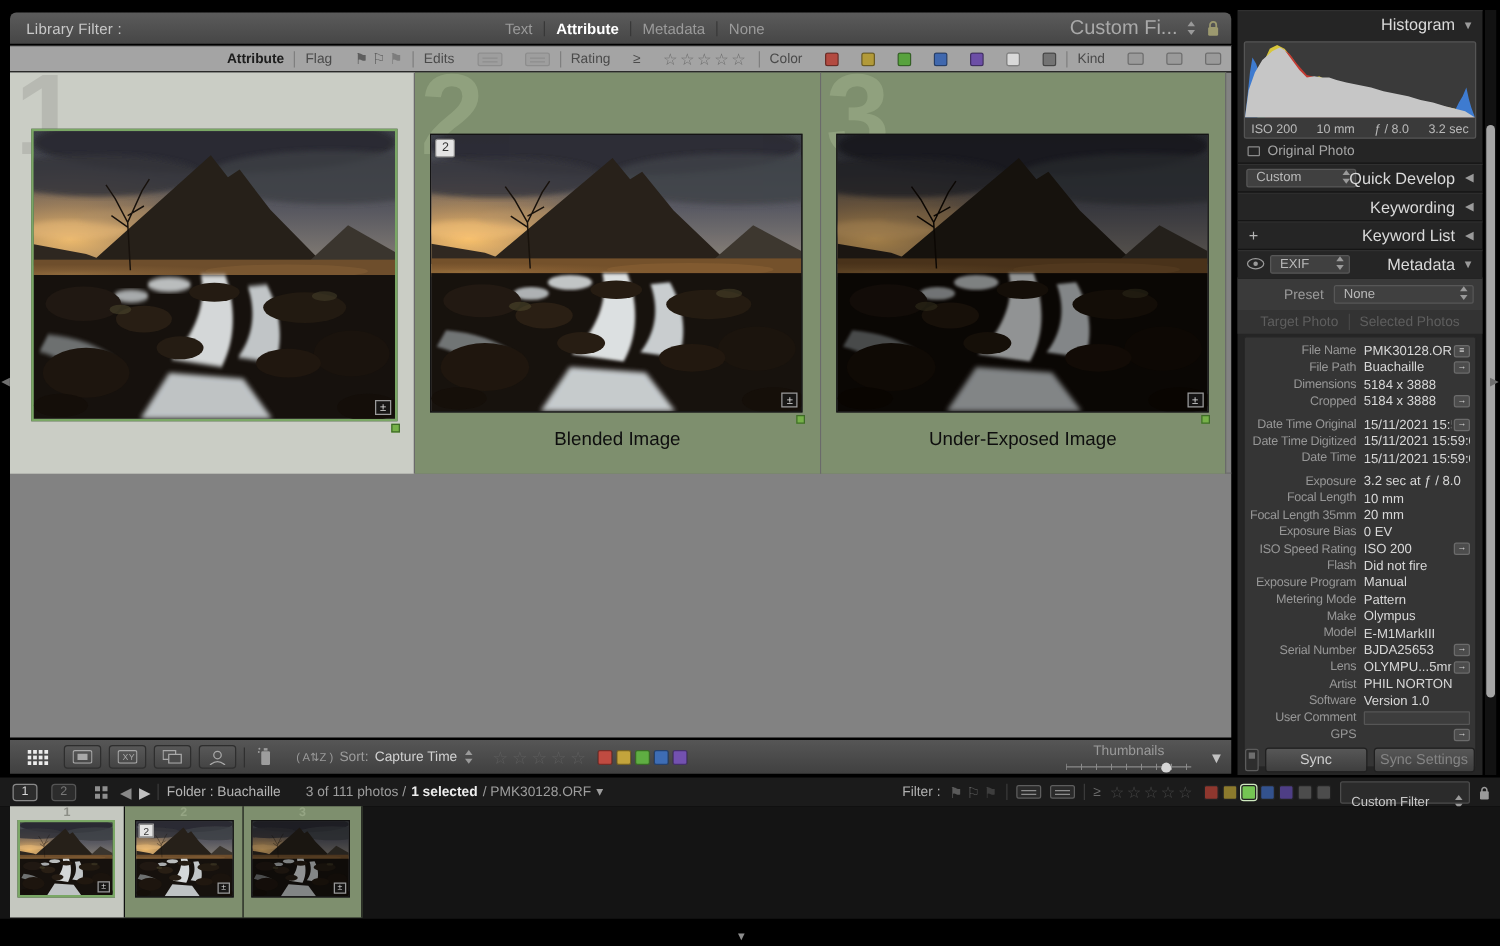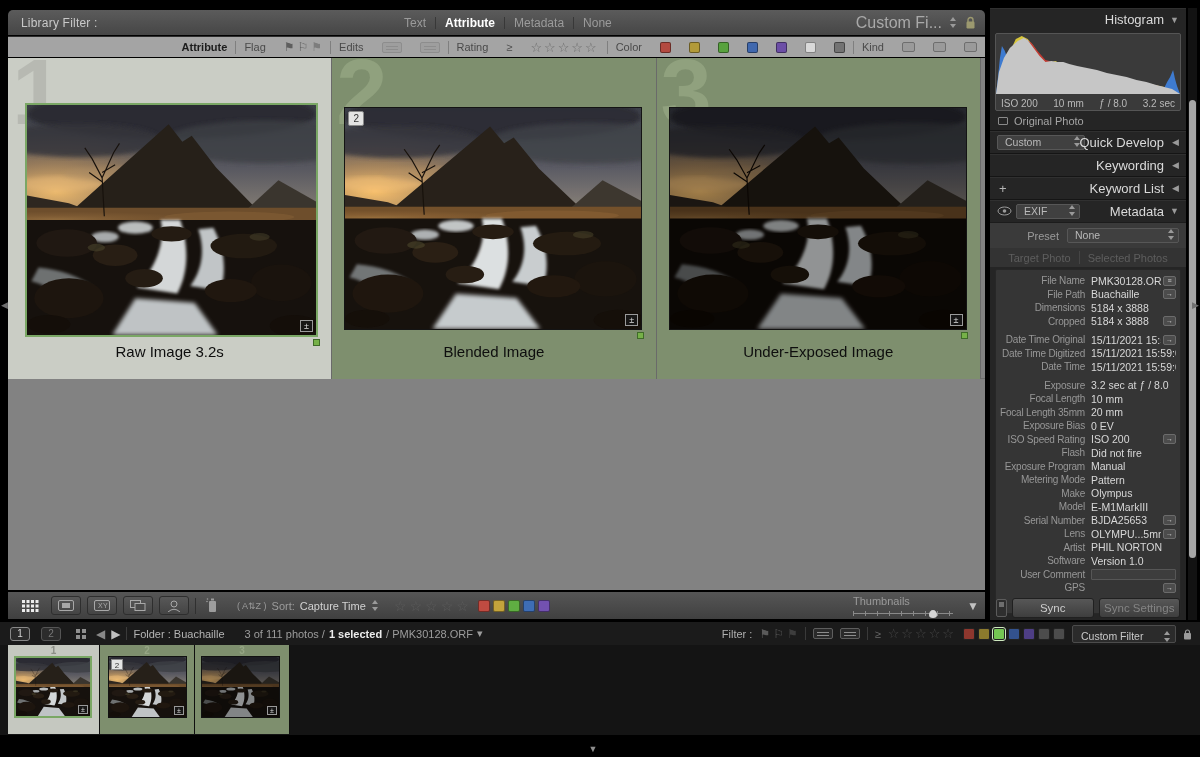--- a/index.html
+++ b/index.html
@@ -64,21 +64,21 @@
   .viewbtn{width:30px;height:19px;border:1px solid #2e2e2e;border-radius:3px;background:linear-gradient(#585858,#444);
     display:flex;align-items:center;justify-content:center;}
   .viewbtn.active{border:none;background:none;}
   .tb-sort{display:flex;align-items:center;gap:5px;margin-left:10px;}
   .sortval{color:#d2d2d2;}
   .tb-flags{position:absolute;left:342px;display:flex;gap:6px;color:#686868;font-size:13px;}
   .tb-stars{position:absolute;left:386px;color:#5d5d5d;font-size:14px;letter-spacing:3px;}
   .tb-sw{position:absolute;left:470px;display:flex;gap:3px;}
   .tb-sw .sw{width:12px;height:12px;}
   .thumb-ctl{position:absolute;right:32px;top:3px;width:100px;}
-  .thumb-label{font-size:11px;color:#9a9a9a;text-align:left;}
+  .thumb-label{font-size:11px;color:#9a9a9a;text-align:center;}
   .slider{position:relative;margin-top:3px;height:7px;}
   .slider .track{position:absolute;left:0;right:0;top:3px;height:1px;background:#8a8a8a;}
   .slider .ticks{position:absolute;left:0;right:0;top:1px;height:5px;
     background:repeating-linear-gradient(90deg,#8a8a8a 0 1px,transparent 1px 12px);}
   .slider .knob{position:absolute;left:76%;top:0;width:8px;height:8px;background:#d6d6d6;border-radius:50% 50% 50% 50%/60% 60% 40% 40%;}
   .tb-arrow{position:absolute;right:6px;color:#c2c2c2;font-size:12px;}
 
   
   .fs-header{position:absolute;left:0;top:622px;width:1200px;height:23px;background:#1b1b1b;
     display:flex;align-items:center;font-size:11px;color:#9d9d9d;}
@@ -91,21 +91,21 @@
   .navarrow{font-size:12px;color:#888;}
   .navarrow.fwd{color:#c0c0c0;}
   .fs-status{display:flex;gap:4px;margin-left:14px;align-items:center;}
   .fs-status .sel{color:#ececec;font-weight:bold;}
   .fs-right{position:absolute;right:8px;display:flex;align-items:center;gap:7px;}
   .fs-stars{color:#474747;font-size:13px;letter-spacing:2px;}
   .fs-sw{display:flex;gap:3px;}
   .fs-sw .sw{width:12px;height:12px;border-color:#222;}
   .fs-sw .sw.on{outline:1px solid #cfe9c0;}
   .fs-dd{width:104px;height:16px;background:#2b2b2b;border:1px solid #4c4c4c;border-radius:2px;color:#c9c9c9;
-    font-size:10.5px;display:flex;align-items:flex-end;justify-content:space-between;padding:16px 3px 0 8px;}
+    font-size:10.5px;display:flex;align-items:center;justify-content:space-between;padding:16px 3px 0 8px;}
 
   
   .filmstrip{position:absolute;left:0;top:645px;width:1200px;height:90px;background:#141414;}
   .fcell{position:absolute;top:0;height:89px;background:#7e8f6e;border-right:1px solid #0f0f0f;}
   .fcell.selected{background:#c5c8c0;}
   .fnum{position:absolute;top:0;left:0;right:0;text-align:center;font-size:10px;font-weight:bold;color:#95a584;}
   .fcell.selected .fnum{color:#8c8e86;}
   .fthumb{position:absolute;top:11px;border:1px solid #111;background:#333;}
   .fthumb svg{display:block;width:100%;height:100%;}
   .fthumb.dark svg{filter:brightness(.68);}
@@ -287,21 +287,20 @@
  <ellipse cx="162" cy="226" rx="26" ry="12" fill="#251c13"></ellipse>
  <ellipse cx="282" cy="242" rx="36" ry="15" fill="#20170f"></ellipse>
  <ellipse cx="96" cy="186" rx="12" ry="5" fill="#4a452c" opacity=".6"></ellipse>
  <ellipse cx="322" cy="172" rx="14" ry="5" fill="#45402a" opacity=".55"></ellipse>
  <ellipse cx="30" cy="286" rx="30" ry="12" fill="#140e09"></ellipse>
  <ellipse cx="370" cy="288" rx="34" ry="14" fill="#140e09"></ellipse>
 </svg>
             <div class="editbadge">±</div>
           </div>
           <div class="chip" style="background: rgb(118, 177, 72);"></div>
-          <div class="caption">Raw Image 3.2s</div>
         </div>
         <div class="cell">
           <div class="bignum">2</div>
           <div class="photo blend">
 <svg viewBox="0 0 400 300" preserveAspectRatio="none">
  <defs>
   <linearGradient id="sky" x1="0" y1="0" x2="0" y2="1">
    <stop offset="0" stop-color="#3c3f47"></stop>
                   <stop offset=".55" stop-color="#585860"></stop>
                   <stop offset="1" stop-color="#8d8579"></stop>

